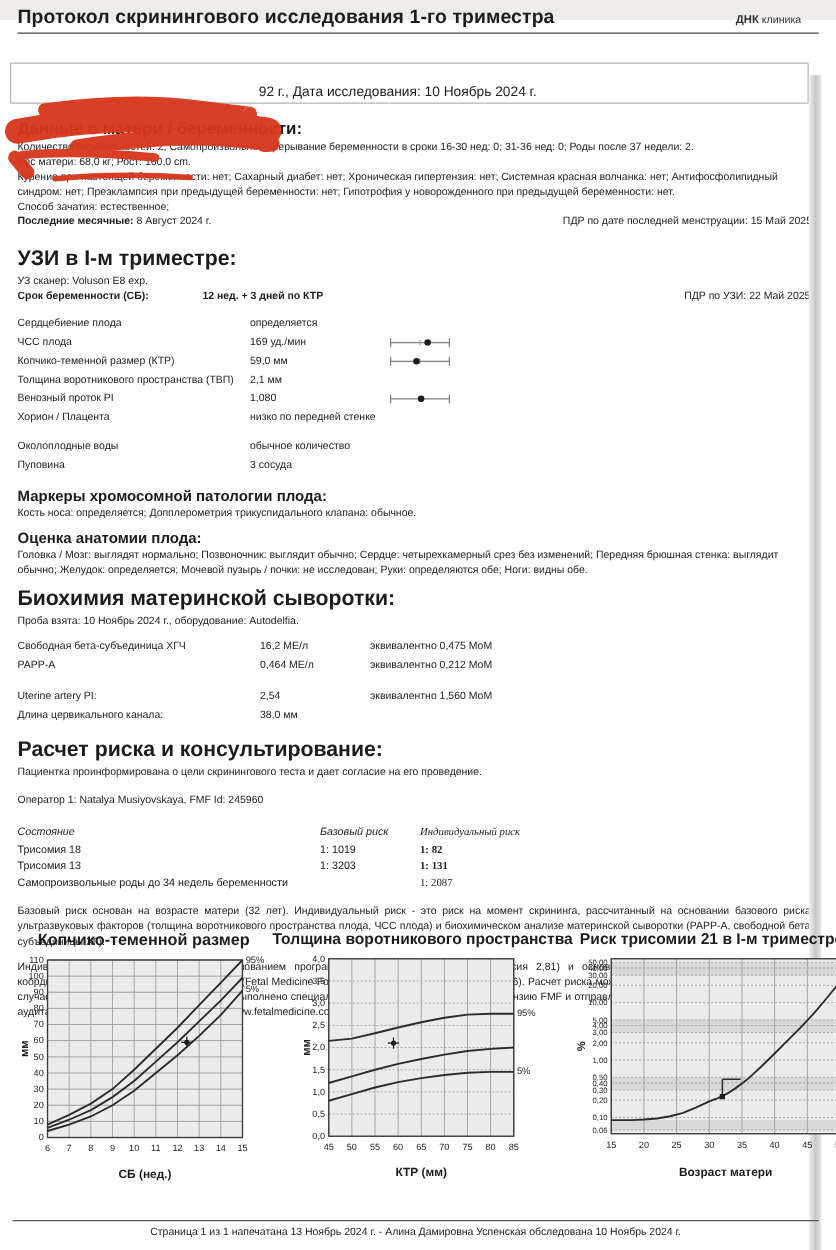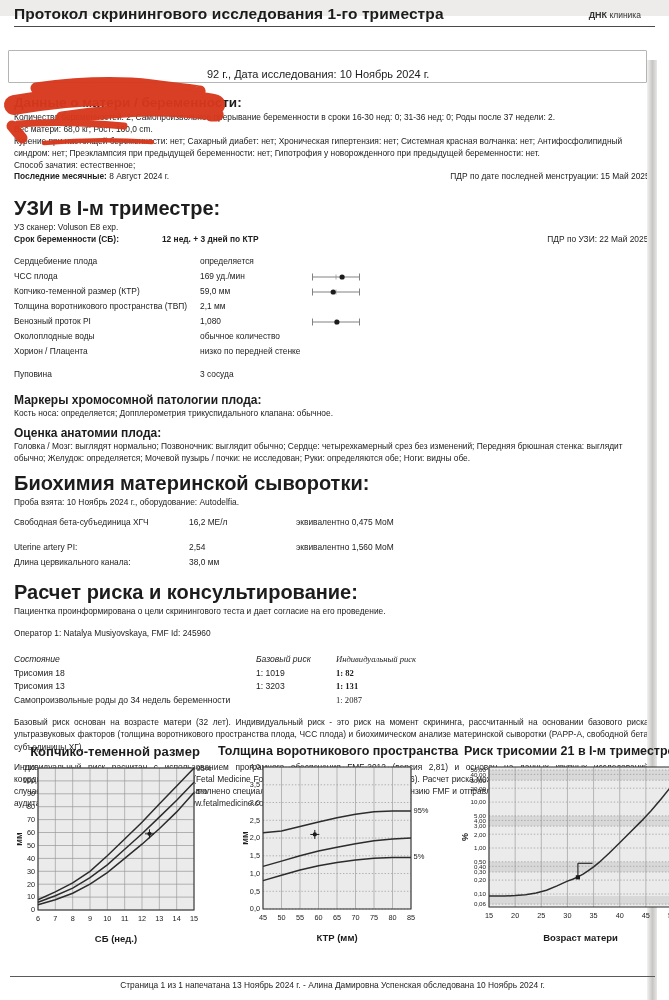--- a/index.html
+++ b/index.html
@@ -17,31 +17,31 @@
   .h1{font-size:15.5px;font-weight:bold;width:432px;line-height:1.28;letter-spacing:.1px;}
   .clinic{font-size:8.5px;margin-top:6px;margin-right:14px;white-space:nowrap;color:#333;}
   .clinic b{font-size:9px;}
   .rule{border:none;border-top:1.5px solid #4a4a4a;margin:2px 0 0 0;}
   .pbox{position:relative;margin-top:23px;margin-left:-6px;margin-right:8px;
     border:1px solid #b5b5b3;height:31px;border-radius:1px;}
   .pbox-text{position:absolute;left:198px;bottom:2px;font-size:11px;}
   .scribble{position:absolute;left:2px;top:76px;z-index:3;pointer-events:none;}
   .sec{margin:0;}
   .h2{font-size:13.5px;font-weight:bold;margin:12px 0 2px 0;}
-  .h2b{font-size:20px;font-weight:bold;margin:14px 0 2px 0;}
+  .h2b{font-size:17px;font-weight:bold;margin:14px 0 2px 0;}
   .h3{font-size:12px;font-weight:bold;margin:6px 0 1px 0;}
   .t{font-size:8.4px;line-height:1.42;}
   .row-flex{display:flex;justify-content:space-between;font-size:8.4px;line-height:1.42;}
   .uzirow{position:relative;min-height:13.5px;font-size:8.4px;margin-top:1.5px;}
   .ulab{display:inline-block;}
   .uval{position:absolute;left:186px;top:0;}
   .uval.wrap{width:112px;line-height:1.3;}
   .rmark{position:absolute;left:296px;top:0;}
   .biorow{position:relative;min-height:14px;font-size:8.4px;margin-top:1px;}
-  .bval{position:absolute;left:175px;top:0;}
+  .bval{position:absolute;left:194px;top:0;}
   .bequiv{position:absolute;left:282px;top:0;}
   .risk-table{margin-top:14px;}
   .riskrow{position:relative;min-height:13.5px;font-size:8.6px;}
   .rc2{position:absolute;left:242px;top:0;}
   .rc3{position:absolute;left:322px;top:0;font-family:Liberation Serif, serif;}
   .riskhead span{font-style:italic;}
   .bold{font-weight:bold;}
   .note{font-size:8.4px;line-height:1.45;text-align:justify;margin-top:8px;margin-right:4px;}
   .charts{position:absolute;top:744px;left:12px;right:8px;display:flex;justify-content:space-between;z-index:1;}
   .chart{text-align:center;}
@@ -121,27 +121,27 @@
       <span class="ulab">Венозный проток PI</span>
       <span class="uval">1,080</span>
       <svg class="rmark" width="52" height="12">
           <line x1="2.5" y1="6" x2="49.5" y2="6" stroke="#818181" stroke-width="1"></line>
           <line x1="2.5" y1="2.5" x2="2.5" y2="9.5" stroke="#818181" stroke-width="1"></line>
           <line x1="49.5" y1="2.5" x2="49.5" y2="9.5" stroke="#818181" stroke-width="1"></line>
           <line x1="26" y1="3.5" x2="26" y2="8.5" stroke="#9a9a9a" stroke-width="0.8"></line>
           <circle cx="26.9" cy="6" r="2.6" fill="#1c1c1c"></circle>
         </svg>
     </div>
-    <div class="uzirow">
-      <span class="ulab">Околоплодные воды</span>
-      <span class="uval">обычное количество</span>
-    </div>
     <div class="uzirow" style="min-height:22px">
       <span class="ulab">Хорион / Плацента</span>
       <span class="uval wrap">низко по передней стенке</span>
+    </div>
+    <div class="uzirow">
+      <span class="ulab">Околоплодные воды</span>
+      <span class="uval">обычное количество</span>
     </div>
     <div class="uzirow">
       <span class="ulab">Пуповина</span>
       <span class="uval">3 сосуда</span>
     </div>
   </div>
 
   <div class="sec">
     <div class="h3" style="margin-top:10px">Маркеры хромосомной патологии плода:</div>
     <div class="t">Кость носа: определяется;  Допплерометрия трикуспидального клапана: обычное.</div>
@@ -153,20 +153,25 @@
   </div>
 
   <div class="sec">
     <div class="h2b" style="margin-top:8px">Биохимия материнской сыворотки:</div>
     <div class="t">Проба взята: 10 Ноябрь 2024 г.,  оборудование: Autodelfia.</div>
     <div style="height:7px"></div>
     <div class="biorow">
       <span>Свободная бета-субъединица ХГЧ</span>
       <span class="bval">16,2 МЕ/л</span>
       <span class="bequiv">эквивалентно 0,475 МоМ</span>
+    </div>
+    <div class="biorow">
+      <span>PAPP-A</span>
+      <span class="bval">0,464 МЕ/л</span>
+      <span class="bequiv">эквивалентно 0,212 МоМ</span>
     </div>
     <div style="height:10px"></div>
     <div class="biorow">
       <span>Uterine artery PI:</span>
       <span class="bval">2,54</span>
       <span class="bequiv">эквивалентно 1,560 МоМ</span>
     </div>
     <div class="biorow">
       <span>Длина цервикального канала:</span>
       <span class="bval">38,0 мм</span>

